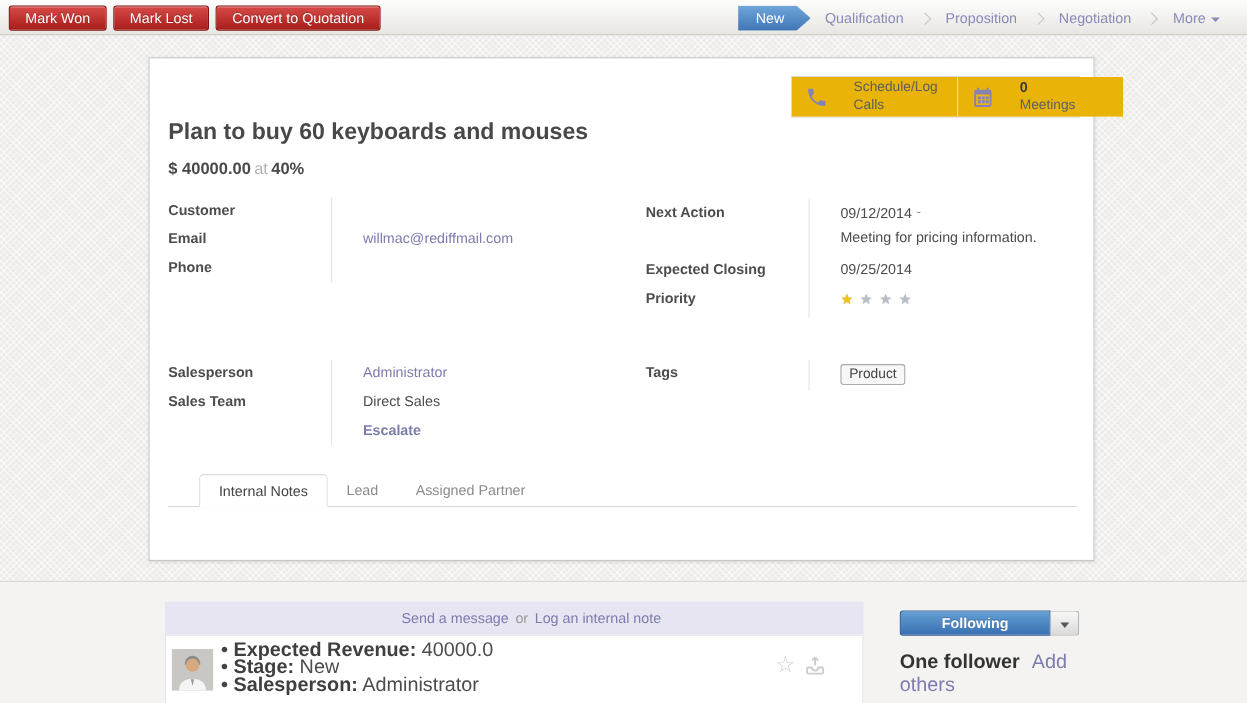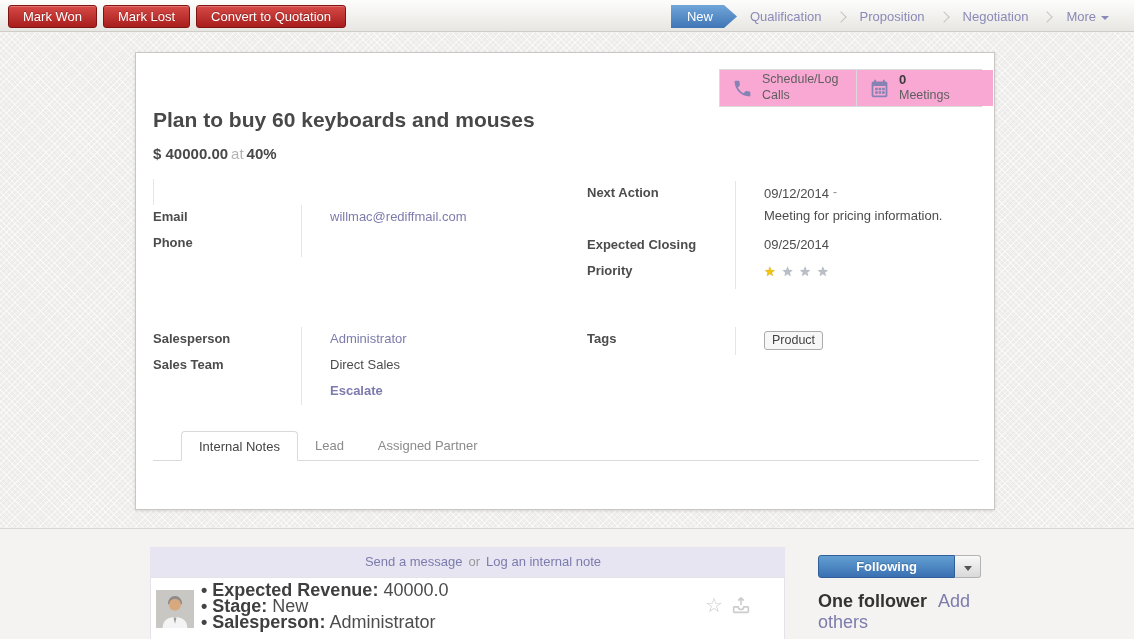--- a/index.html
+++ b/index.html
@@ -44,21 +44,21 @@
   
   .sheet {
     position:absolute; left:135px; top:52px; width:860px; height:458px;
     background:#fff; border:1px solid #c8c7c3;
     box-shadow:0 1px 3px rgba(0,0,0,.12);
   }
   .stat-box {
     position:absolute; left:583px; top:16px; width:263px; height:38px;
     border:1px solid #dadada; display:flex; background:#fff;
   }
-  .stat-btn { display:flex; align-items:center; gap:9px; padding:0 8px 0 12px; cursor:pointer; background:#f9a8d4; border:none; font-family:inherit; text-align:left; }
+  .stat-btn { display:flex; align-items:center; gap:23px; padding:0 8px 0 12px; cursor:pointer; background:#eab308; border:none; font-family:inherit; text-align:left; }
   .stat-btn + .stat-btn { border-left:1px solid #dadada; }
   .stat-btn svg { flex:0 0 auto; }
   .stat-text { font-size:12.5px; color:#5f5f5f; line-height:1.25; width:86px; }
   .stat-num { font-weight:bold; color:#3a3a3a; font-size:13px; display:block; }
 
   .sheet h1 { position:absolute; left:17px; top:55px; font-size:21px; font-weight:bold; color:#484848; }
   .subtitle { position:absolute; left:17px; top:92px; font-size:15px; font-weight:bold; color:#484848; }
   .subtitle .at { font-weight:normal; color:#b3b3b3; padding:0 3px; }
 
   .fgroup { position:absolute; }
@@ -166,20 +166,21 @@
   </div>
 
   <h1>Plan to buy 60 keyboards and mouses</h1>
 
   <div class="subtitle">
     <span>$ 40000.00</span><span class="at">at</span><span>40%</span>
   </div>
 
   <div class="fgroup" style="left:17px; top:126px; width:566px;">
     <div class="frow">
+      <span class="flabel">Customer</span>
       <div class="fval"></div>
     </div>
     <div class="frow">
       <span class="flabel">Email</span>
       <div class="fval"><a class="link">willmac@rediffmail.com</a></div>
     </div>
     <div class="frow">
       <span class="flabel">Phone</span>
       <div class="fval"></div>
     </div>

